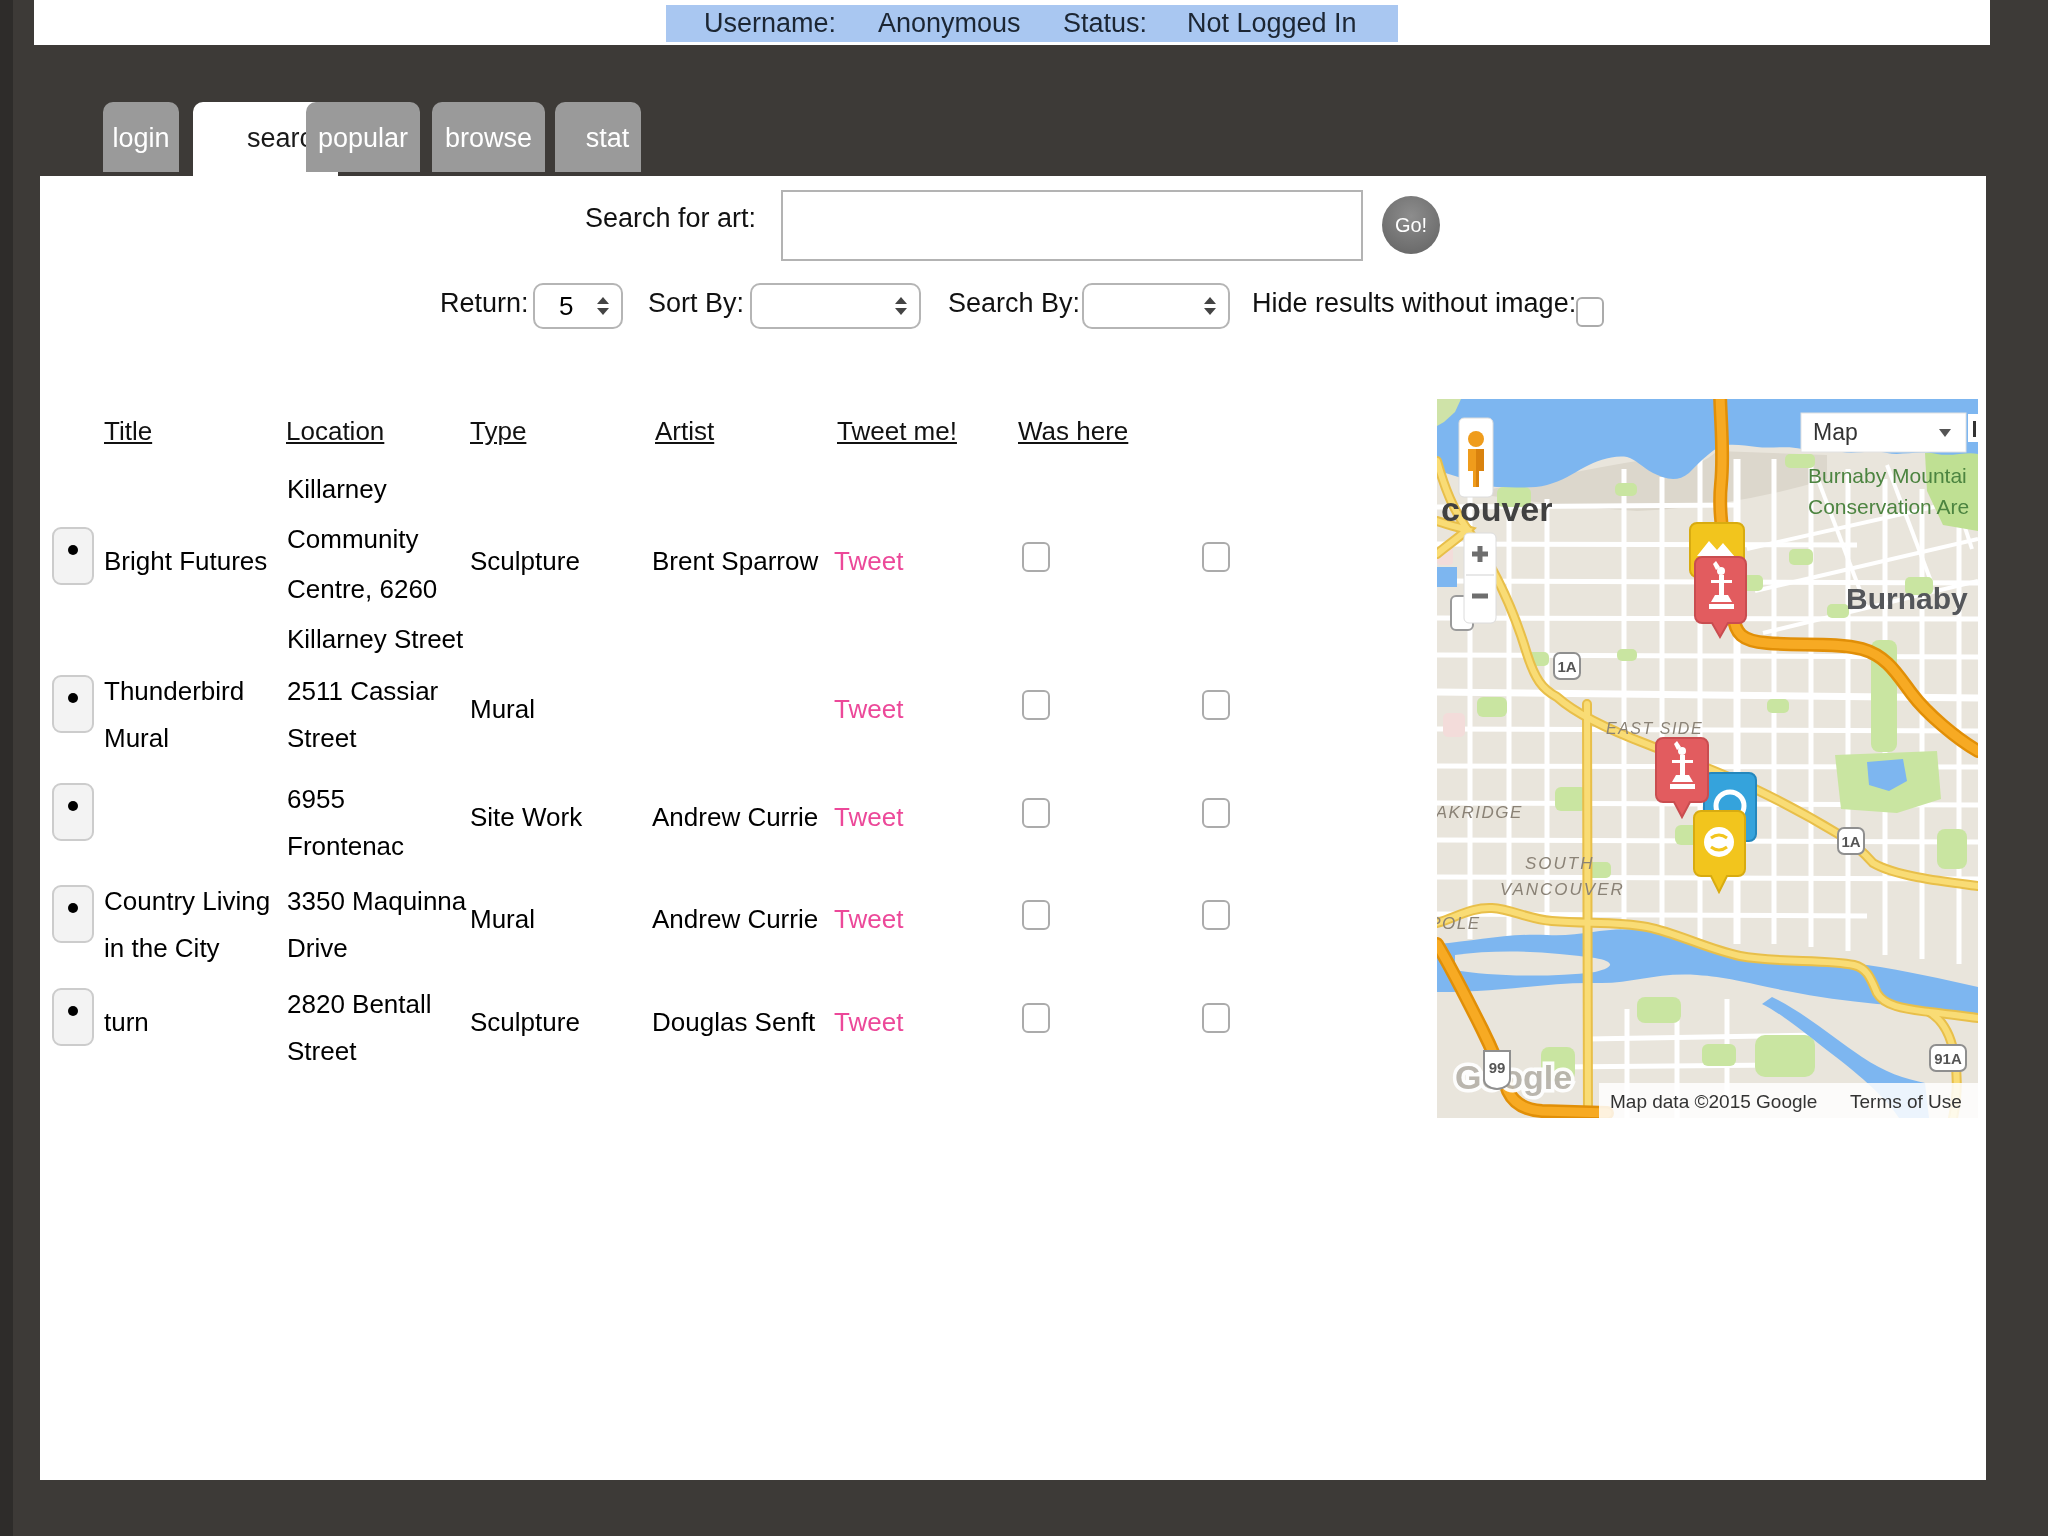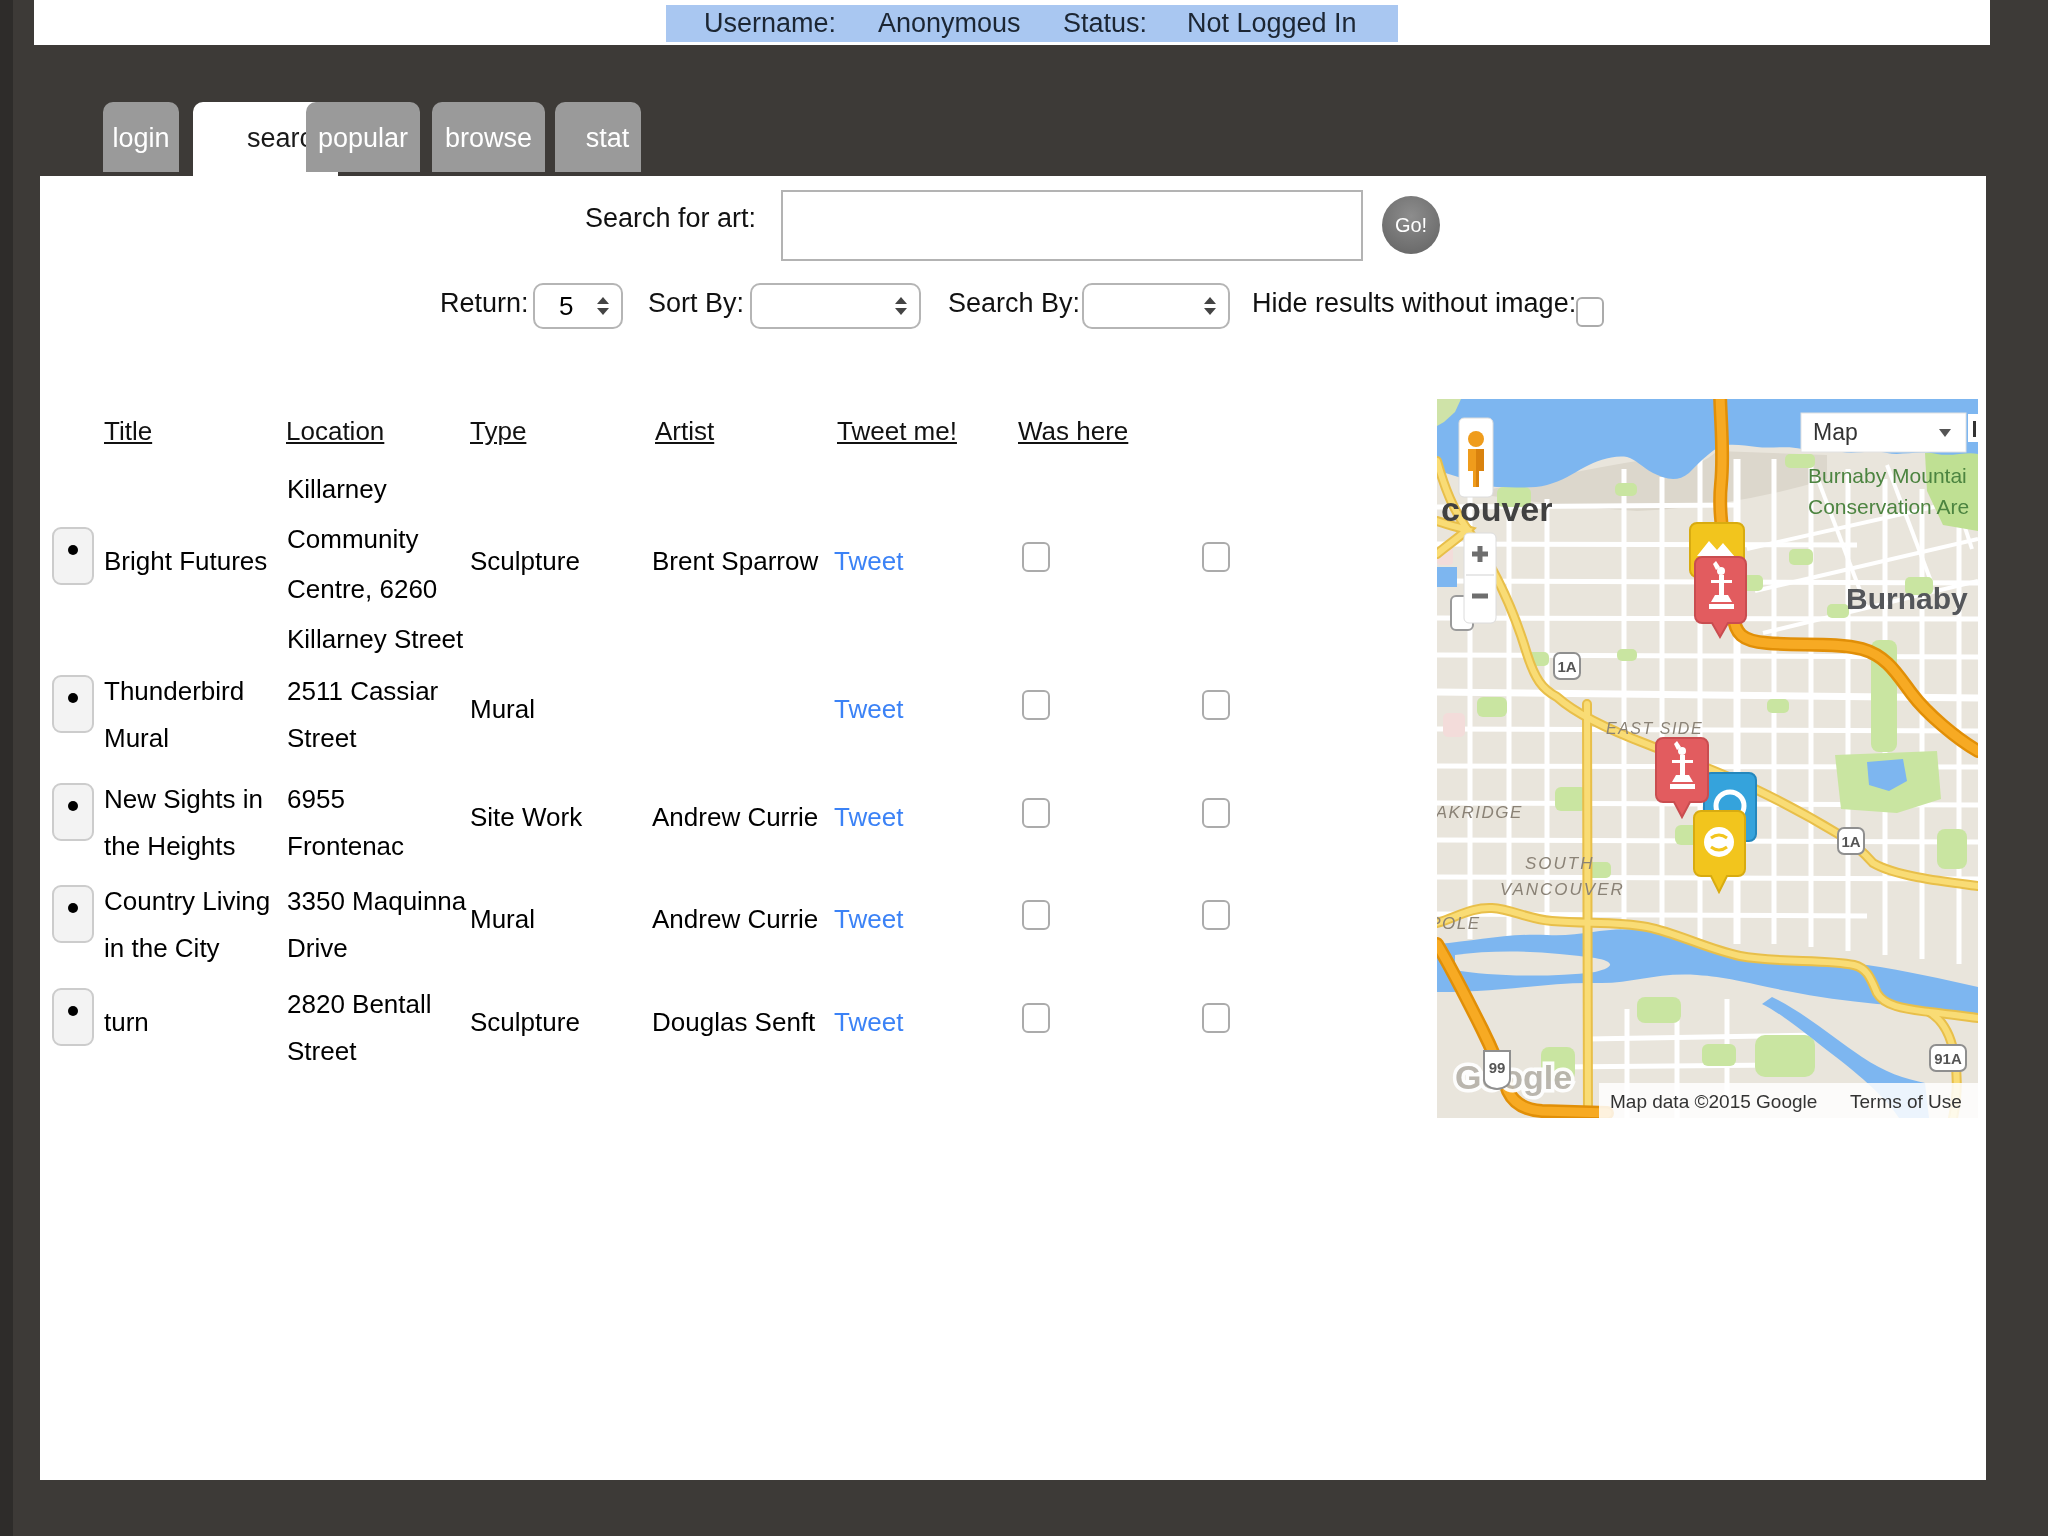--- a/index.html
+++ b/index.html
@@ -19,21 +19,21 @@
   .spin{position:absolute;right:12px;top:50%;margin-top:-9px;width:12px;height:18px;}
   .spin:before{content:"";position:absolute;left:0;top:0;border-left:6px solid transparent;border-right:6px solid transparent;border-bottom:7px solid #444;}
   .spin:after{content:"";position:absolute;left:0;bottom:0;border-left:6px solid transparent;border-right:6px solid transparent;border-top:7px solid #444;}
   .cbx{position:absolute;width:24px;height:26px;background:#fff;border:2px solid #ababab;border-radius:6px;}
   .hdr{position:absolute;top:240px;font-size:26px;color:#111;text-decoration:underline;white-space:nowrap;}
   .cell{position:absolute;font-size:26px;color:#000;white-space:nowrap;}
   .loc4{line-height:50px;}
   .two{line-height:47px;}
   .radio{position:absolute;left:12px;width:38px;height:54px;background:#f3f3f3;border:2px solid #cccccc;border-radius:9px;}
   .radio:before{content:"";position:absolute;left:50%;top:16px;margin-left:-5px;width:10px;height:10px;background:#000;border-radius:50%;}
-  .tweet{color:#3b82f6;}
+  .tweet{color:#ec4899;}
 </style>
 </head>
 <body>
 <div class="abs" id="leftedge"></div>
 <div class="abs" id="topbar">
   <div class="abs" id="bluestrip">
     <span class="bstxt" style="left:38px;">Username:</span>
     <span class="bstxt" style="left:212px;">Anonymous</span>
     <span class="bstxt" style="left:397px;">Status:</span>
     <span class="bstxt" style="left:521px;">Not Logged In</span>
@@ -82,21 +82,20 @@
 
   <div class="radio" style="top:499px;"></div>
   <div class="cell two" style="left:64px;top:492px;">Thunderbird<br>Mural</div>
   <div class="cell two" style="left:247px;top:492px;">2511 Cassiar<br>Street</div>
   <span class="cell" style="left:430px;top:518px;">Mural</span>
   <span class="cell tweet" style="left:794px;top:518px;">Tweet</span>
   <div class="cbx" style="left:982px;top:514px;"></div>
   <div class="cbx" style="left:1162px;top:514px;"></div>
 
   <div class="radio" style="top:607px;"></div>
-  <div class="cell two" style="left:64px;top:600px;">New Sights in<br>the Heights</div>
   <div class="cell two" style="left:247px;top:600px;">6955<br>Frontenac</div>
   <span class="cell" style="left:430px;top:626px;">Site Work</span>
   <span class="cell" style="left:612px;top:626px;">Andrew Currie</span>
   <span class="cell tweet" style="left:794px;top:626px;">Tweet</span>
   <div class="cbx" style="left:982px;top:622px;"></div>
   <div class="cbx" style="left:1162px;top:622px;"></div>
 
   <div class="radio" style="top:709px;"></div>
   <div class="cell two" style="left:64px;top:702px;">Country Living<br>in the City</div>
   <div class="cell two" style="left:247px;top:702px;">3350 Maquinna<br>Drive</div>

